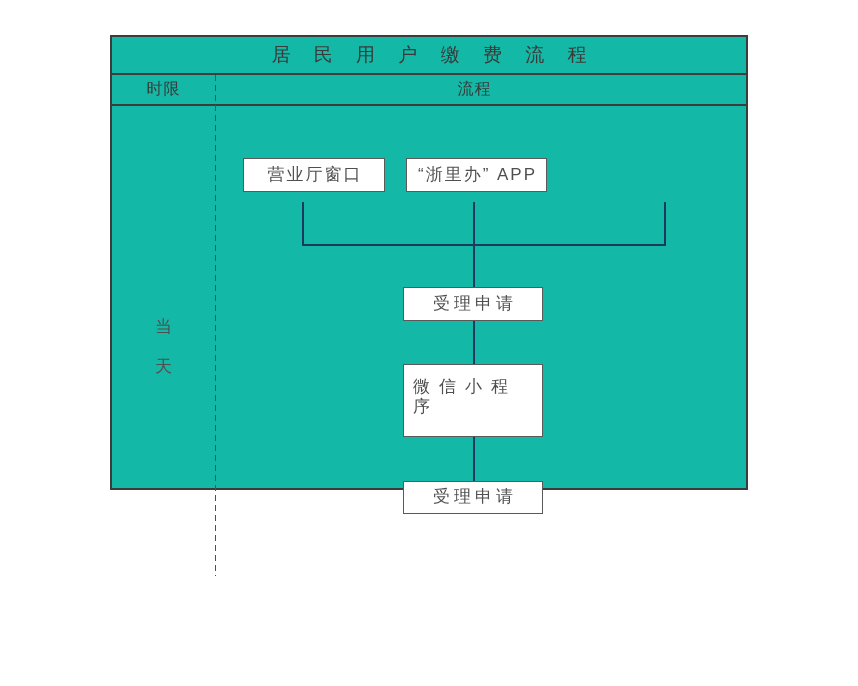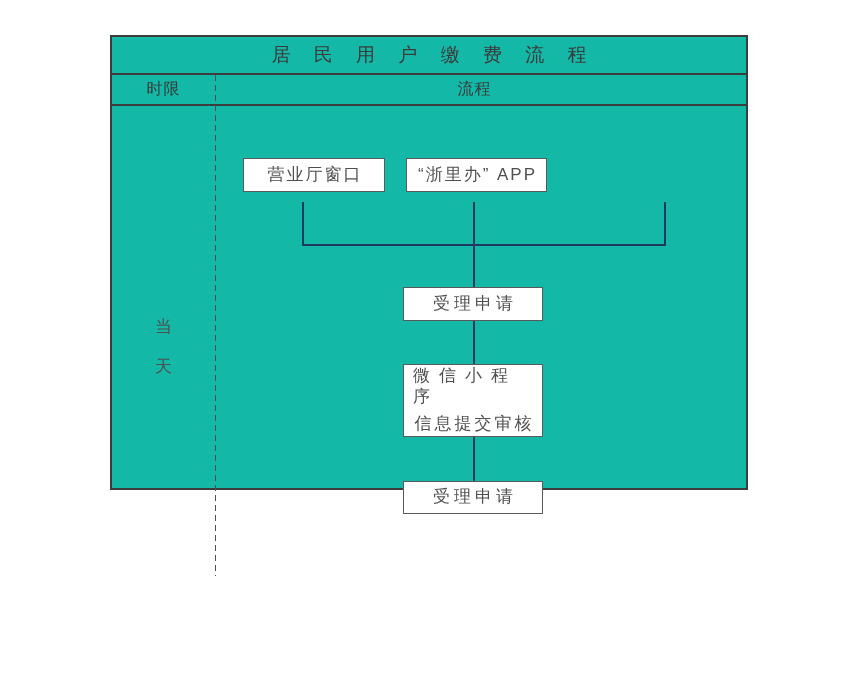--- a/index.html
+++ b/index.html
@@ -105,21 +105,20 @@
       <div class="conn v v1"></div>
       <div class="conn v vmid"></div>
       <div class="conn v v3"></div>
       <div class="conn h hbus"></div>
 
       <div class="node step accept">受理申请</div>
       <div class="conn v vseg1"></div>
 
       <div class="node step materials">
         <span class="line1">微信小程序</span>
-        <span class="line2">信息提交审核</span>
       </div>
       <div class="conn v vseg2"></div>
 
       <div class="node step handle">受理申请</div>
 
     </div>
   </div>
 </div>
 
 </body></html>

